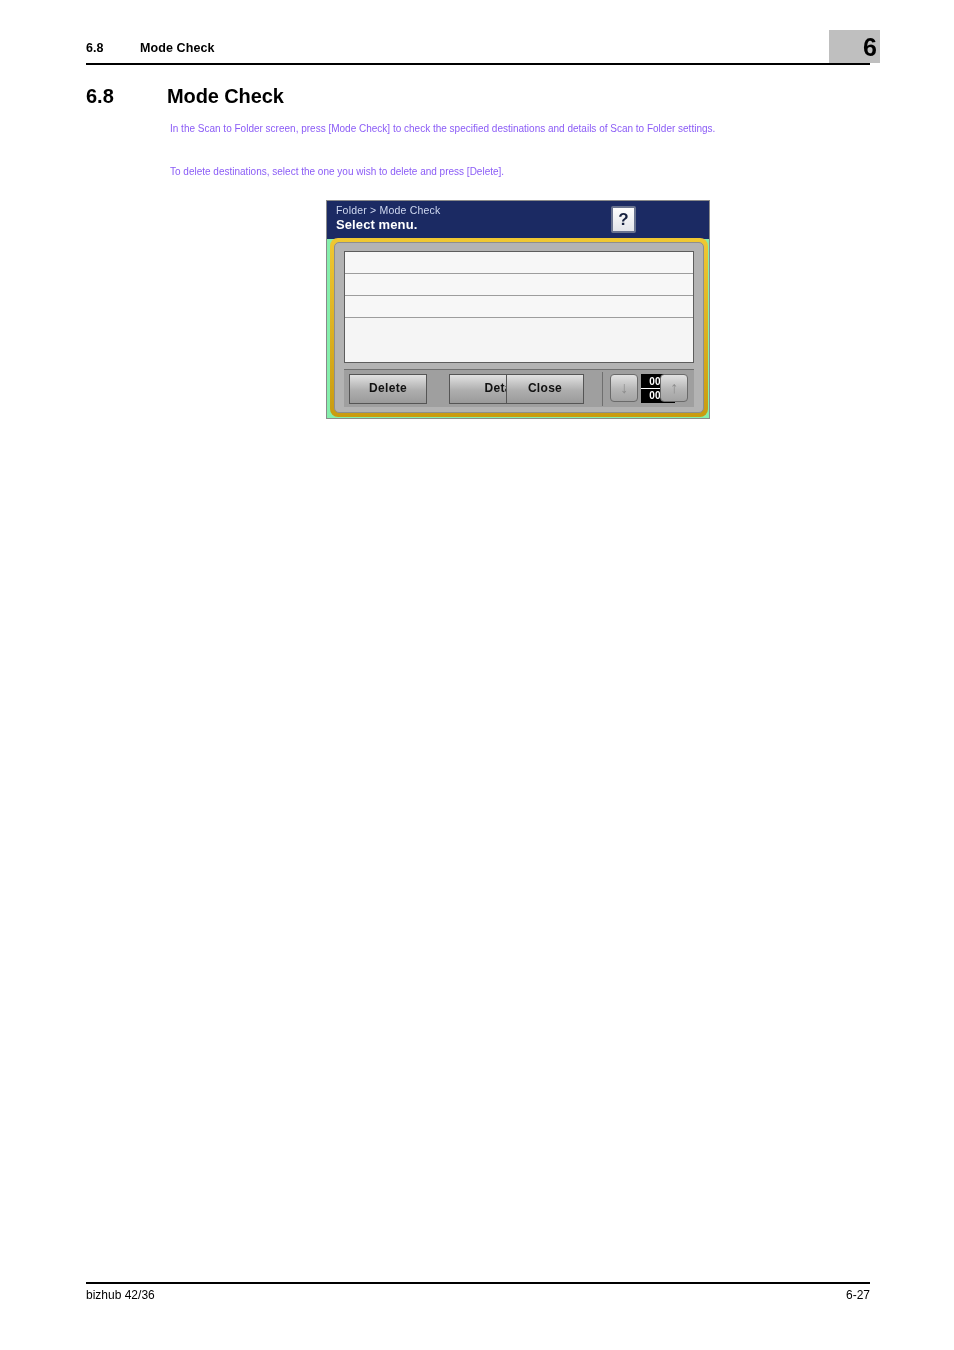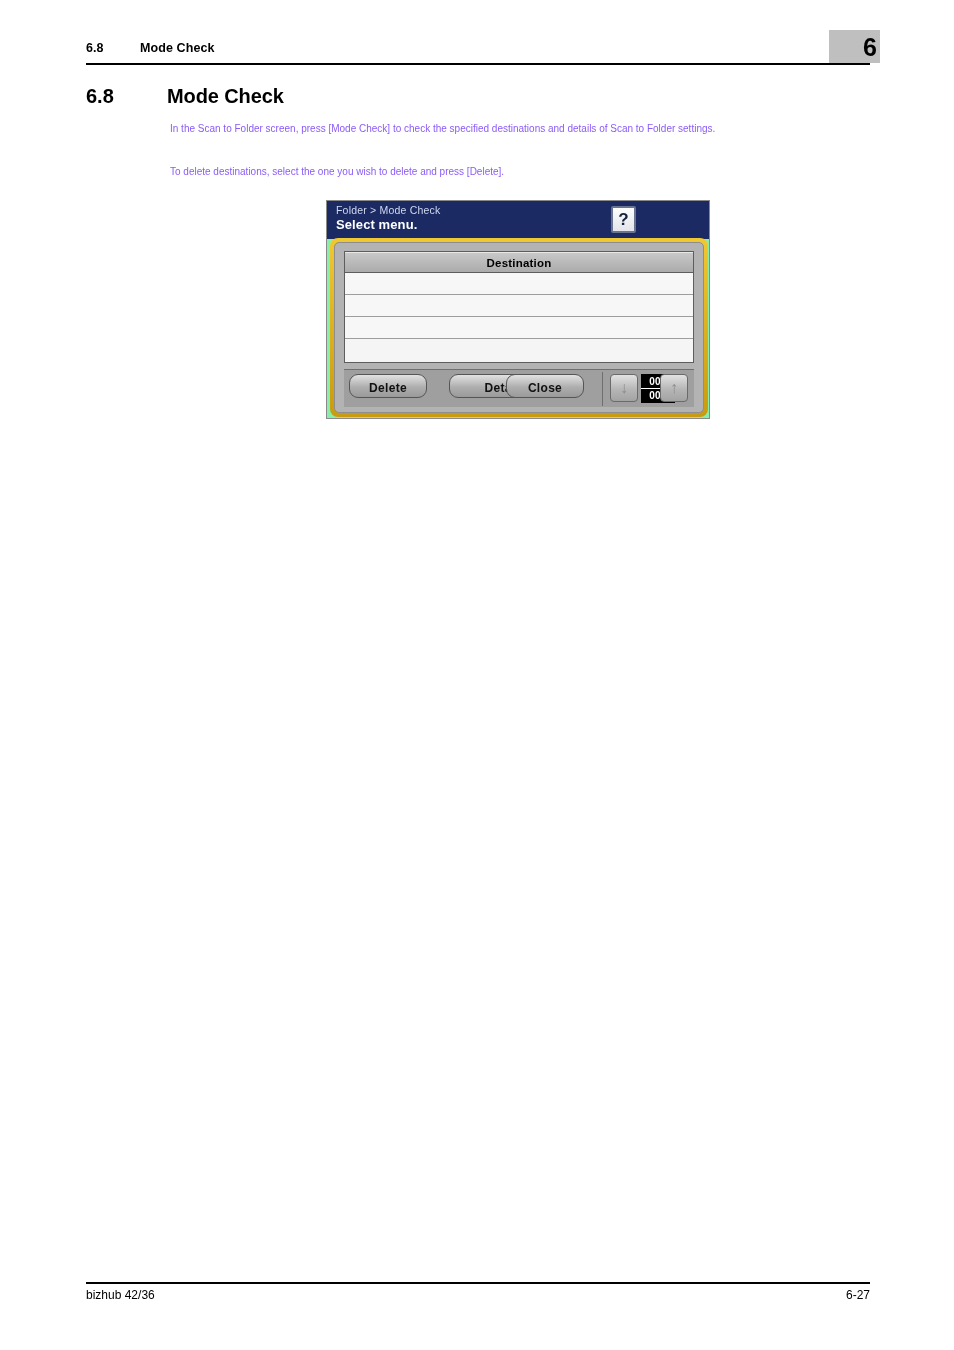--- a/index.html
+++ b/index.html
@@ -210,24 +210,24 @@
     left: 9px; top: 126px;
     width: 350px;
     height: 38px;
     background: #9f9f9f;
     border-top: 1px solid #6f6f6f;
     box-sizing: border-box;
   }
   .pbtn {
     position: absolute;
     top: 4px;
-    height: 24px;
+    height: 30px;
     background: linear-gradient(#e2e2e2, #aeaeae 55%, #9a9a9a);
     border: 1px solid #555;
-    border-radius: 9px;
+    border-radius: 0;
     box-sizing: border-box;
     text-align: center;
     line-height: 26px;
     font-size: 12px;
     font-weight: bold;
     color: #111;
     letter-spacing: 0.3px;
   }
   .pbtn-delete { left: 5px;   width: 78px; }
   .pbtn-details{ left: 105px;  width: 78px; text-align: right; }
@@ -320,21 +320,20 @@
   <div class="panel-titlebar">
     <div class="panel-breadcrumb">Folder &gt; Mode Check</div>
     <div class="panel-prompt">Select menu.</div>
     <div class="panel-help-btn">?</div>
   </div>
 
   <div class="panel-frame">
     <div class="panel-inner">
 
       <div class="dest-list">
-        <div class="dest-head">Destination</div>
         <div class="dest-row blank"></div>
         <div class="dest-row blank"></div>
         <div class="dest-row blank"></div>
       </div>
 
       <div class="panel-btnbar">
         <div class="pbtn pbtn-delete">Delete</div>
         <div class="pbtn pbtn-details">Details</div>
         <div class="pbtn pbtn-close">Close</div>
         <div class="nav-sep"></div>

